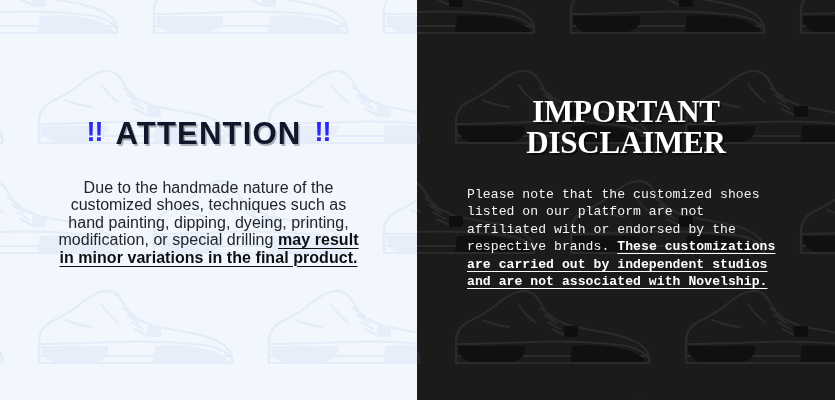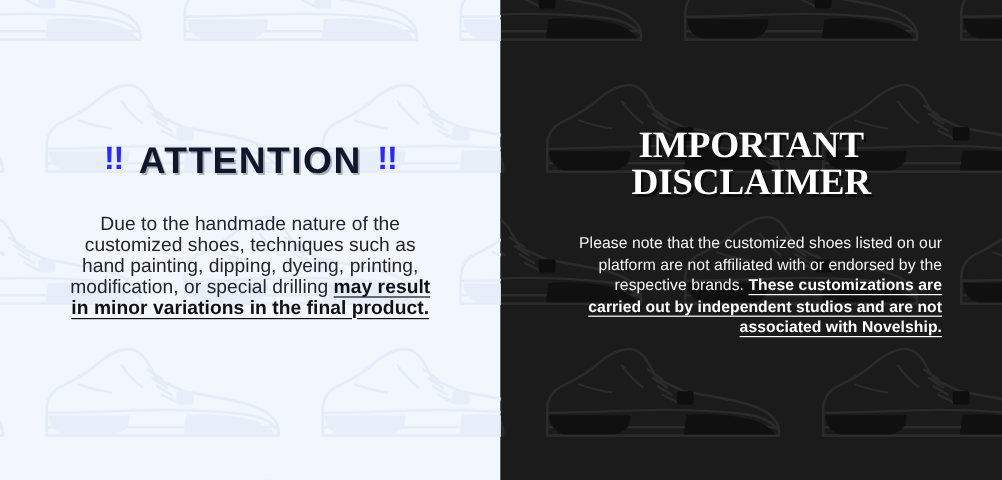--- a/index.html
+++ b/index.html
@@ -121,22 +121,22 @@
     letter-spacing: -0.2px;
     color: #ffffff;
     text-shadow: 2px 2px 0 rgba(0,0,0,0.55);
   }
   .disclaimer-head .dl {
     display: block;
   }
 
   .right-body {
     width: 318px;
-    text-align: right;
-    font-family: Liberation Sans, sans-serif;
+    text-align: left;
+    font-family: Liberation Mono, monospace;
     font-size: 13.1px;
     line-height: 17.5px;
     color: #f4f4f4;
     letter-spacing: 0.05px;
   }
   .right-body .emph {
     font-weight: bold;
     text-decoration: underline;
     text-underline-offset: 2.5px;
     text-decoration-thickness: 1.3px;

